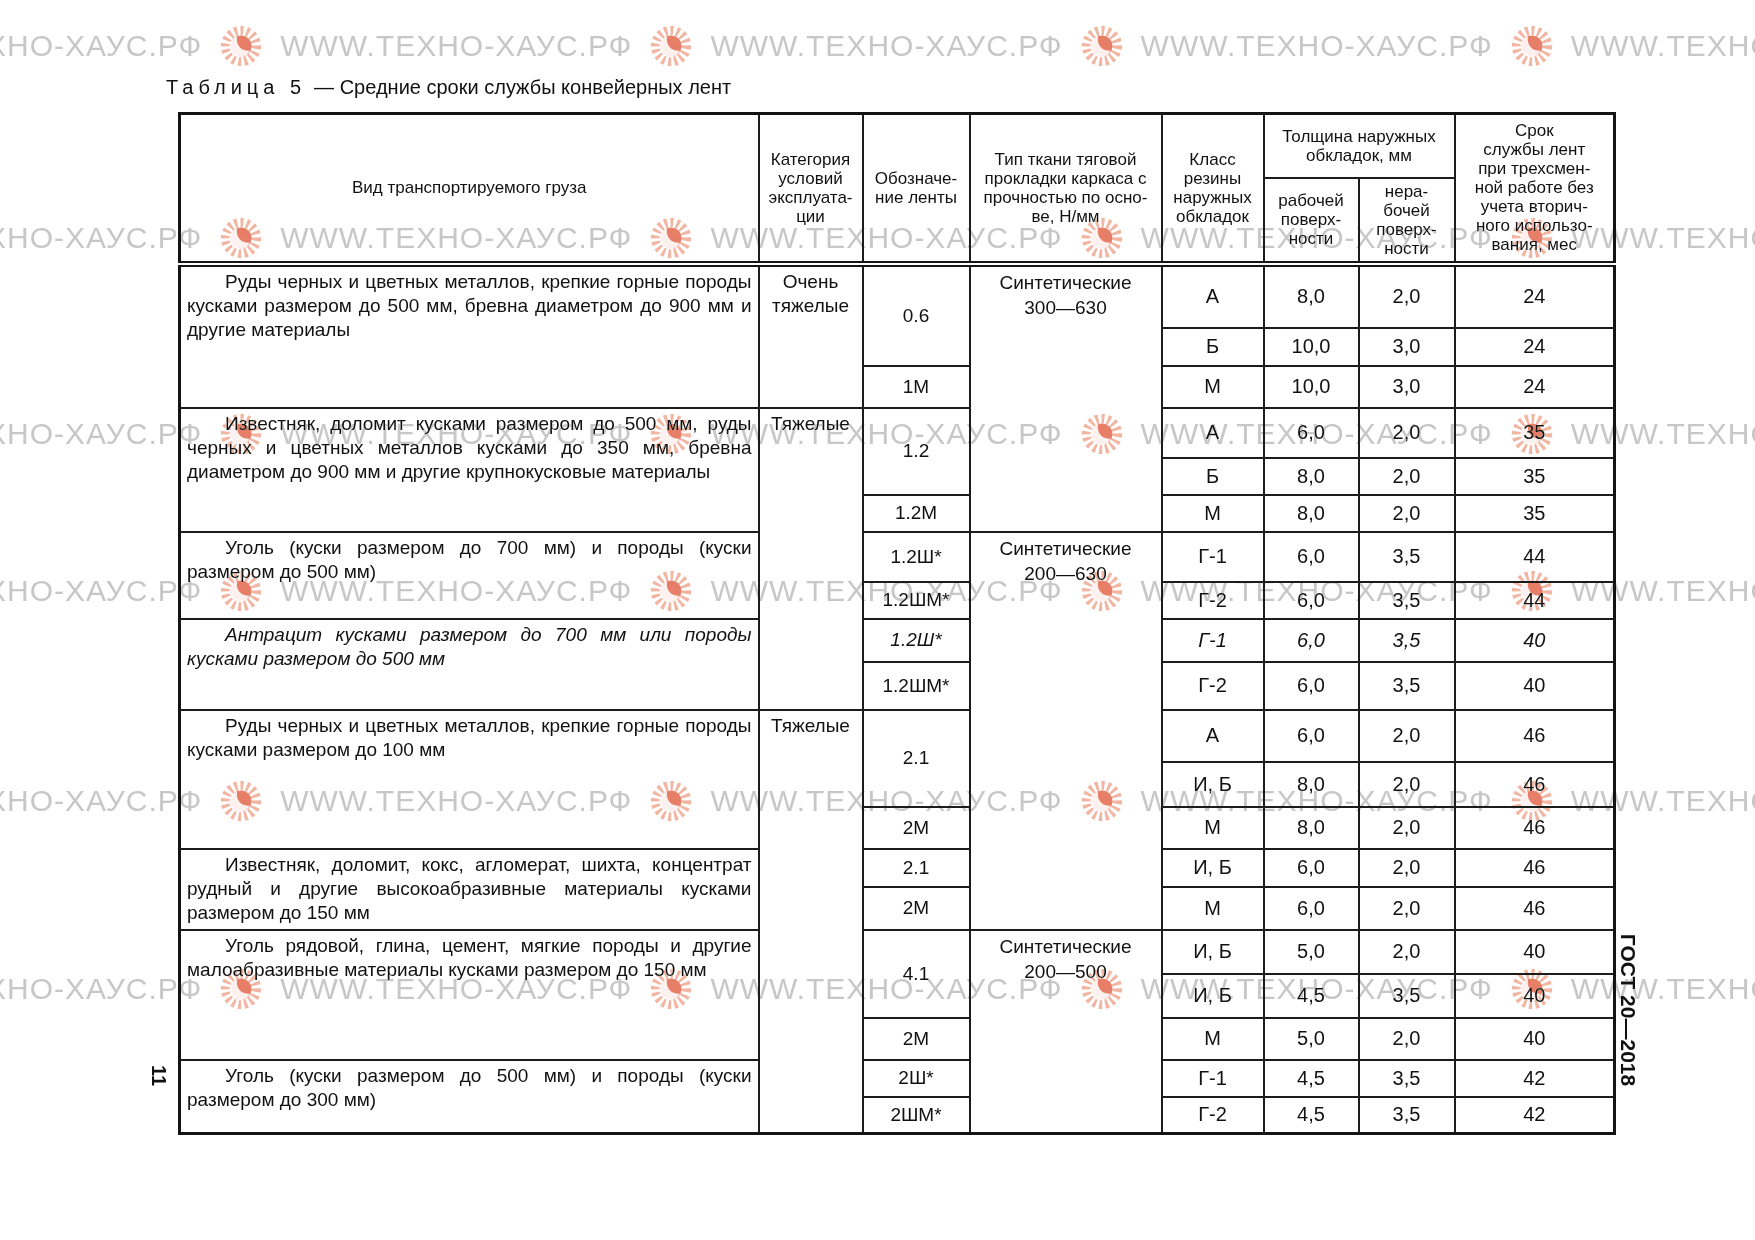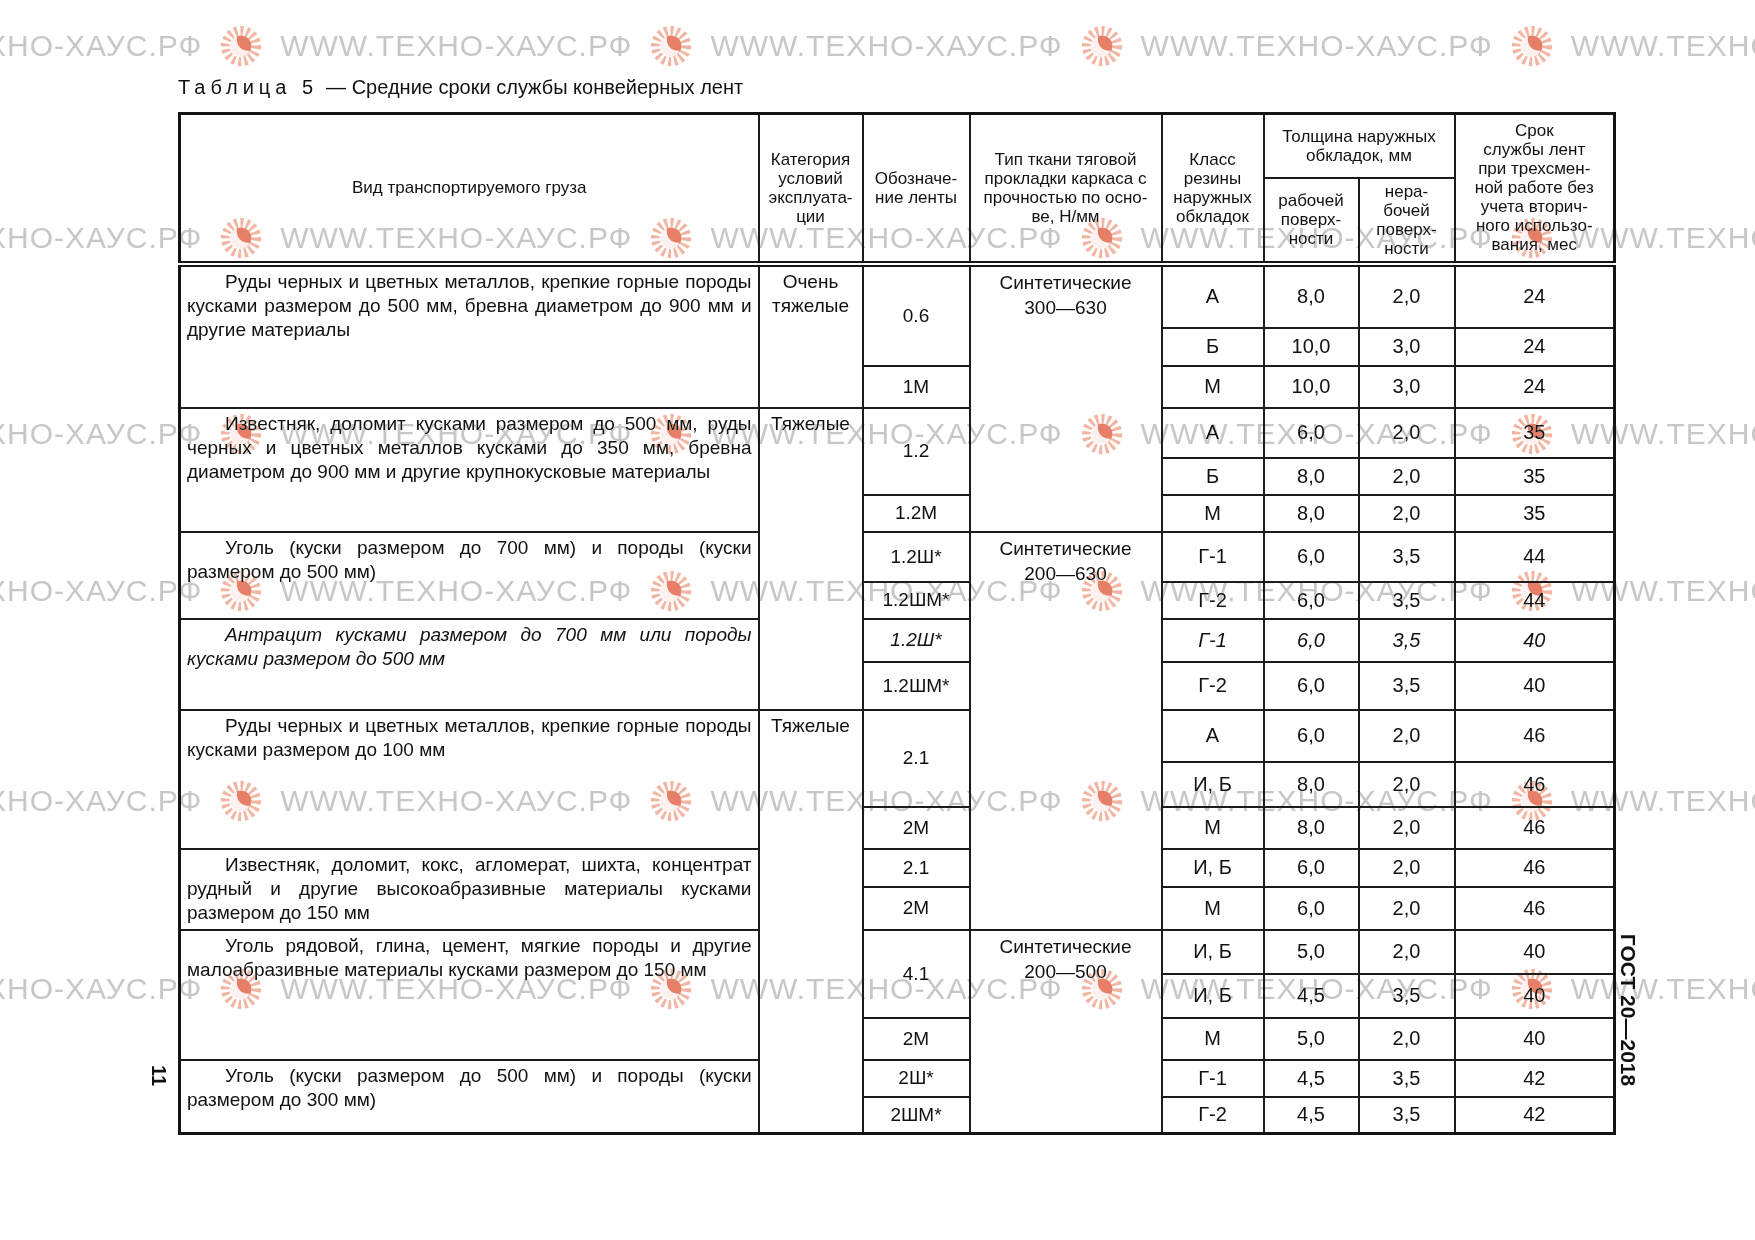--- a/index.html
+++ b/index.html
@@ -7,21 +7,21 @@
     width: 1755px; height: 1240px;
     background: #ffffff;
     overflow: hidden;
     font-family: "Liberation Sans", "DejaVu Sans", sans-serif;
     color: #111;
   }
   #page { position: relative; width: 1755px; height: 1240px; }
 
   
   #title {
-    position: absolute; left: 178px; top: 76px;
+    position: absolute; left: 166px; top: 76px;
     font-size: 20px; white-space: nowrap;
   }
   #title .sp { letter-spacing: 5px; }
   #title .rest { margin-left: 8px; }
 
   
   #tbl-wrap { position: absolute; left: 178px; top: 112px; z-index: 1; }
   table.gost {
     border-collapse: collapse; table-layout: fixed;
     width: 1435px; background: transparent;

